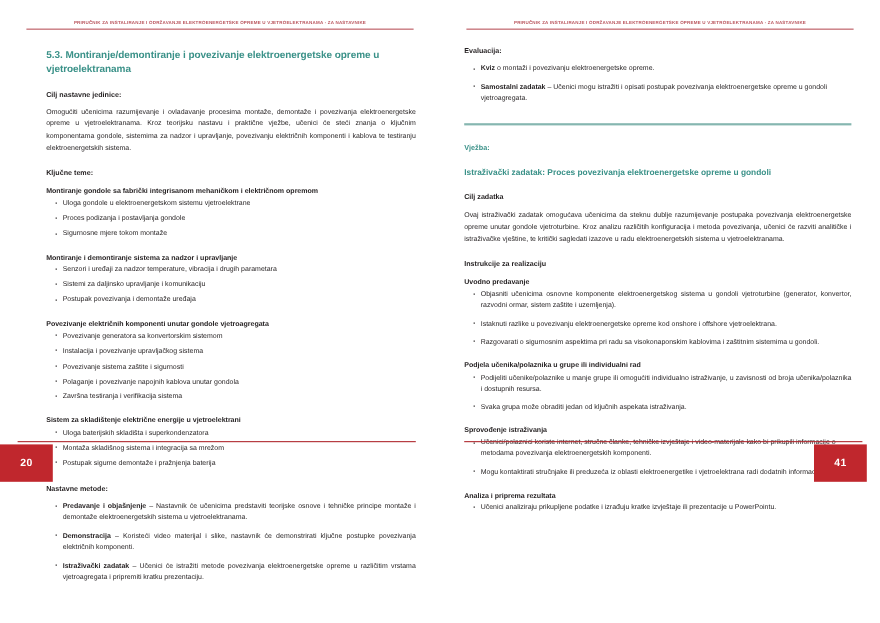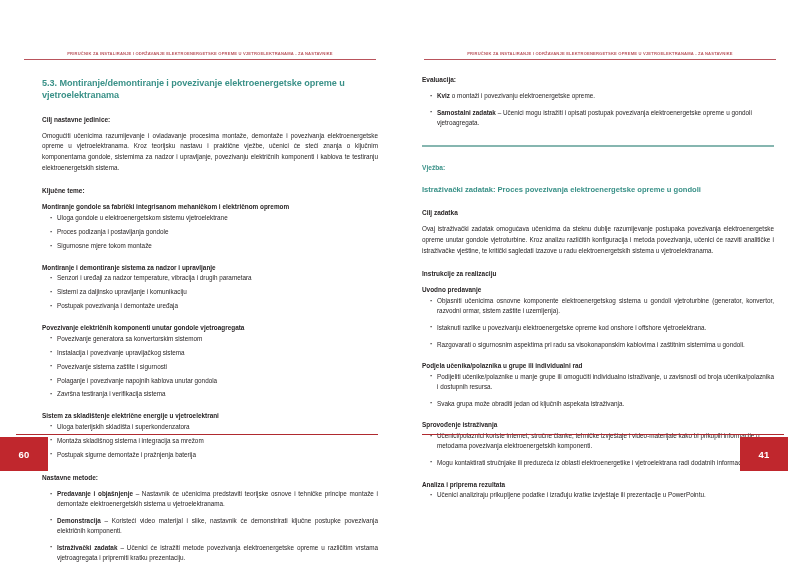--- a/index.html
+++ b/index.html
@@ -19,21 +19,20 @@
     display: flex;
     width: 800px;
     height: 566px;
   }
   .page {
     width: 400px;
     height: 438px;
     position: relative;
     box-sizing: border-box;
     background: #ffffff;
-    margin-top: 33px;
   }
   .page-left  { padding: 0 22px 0 42px; }
   .page-right { padding: 0 26px 0 22px; }
 
   
   .runhead {
     position: absolute;
     top: 19px;
     left: 24px;
     right: 24px;
@@ -229,21 +228,21 @@
 
       <ul class="blist just loose">
         <li><b class="run">Predavanje i objašnjenje</b><span> – Nastavnik će učenicima predstaviti teorijske osnove i tehničke principe montaže i demontaže elektroenergetskih sistema u vjetroelektranama.</span></li>
         <li><b class="run">Demonstracija</b><span> – Koristeći video materijal i slike, nastavnik će demonstrirati ključne postupke povezivanja električnih komponenti.</span></li>
         <li><b class="run">Istraživački  zadatak</b><span> – Učenici će istražiti metode povezivanja elektroenergetske opreme u različitim vrstama vjetroagregata i pripremiti kratku prezentaciju.</span></li>
       </ul>
 
     </div>
 
     <div class="foot-rule"></div>
-    <div class="folio folio-left">60</div>
+    <div class="folio folio-left">20</div>
   </div>
 
   <div class="page page-right">
 
     <div class="runhead">
       <span class="rh-text">PRIRUČNIK ZA INSTALIRANJE I ODRŽAVANJE ELEKTROENERGETSKE OPREME U VJETROELEKTRANAMA - ZA NASTAVNIKE</span>
       <span class="rh-rule"></span>
     </div>
 
     <div class="content">

